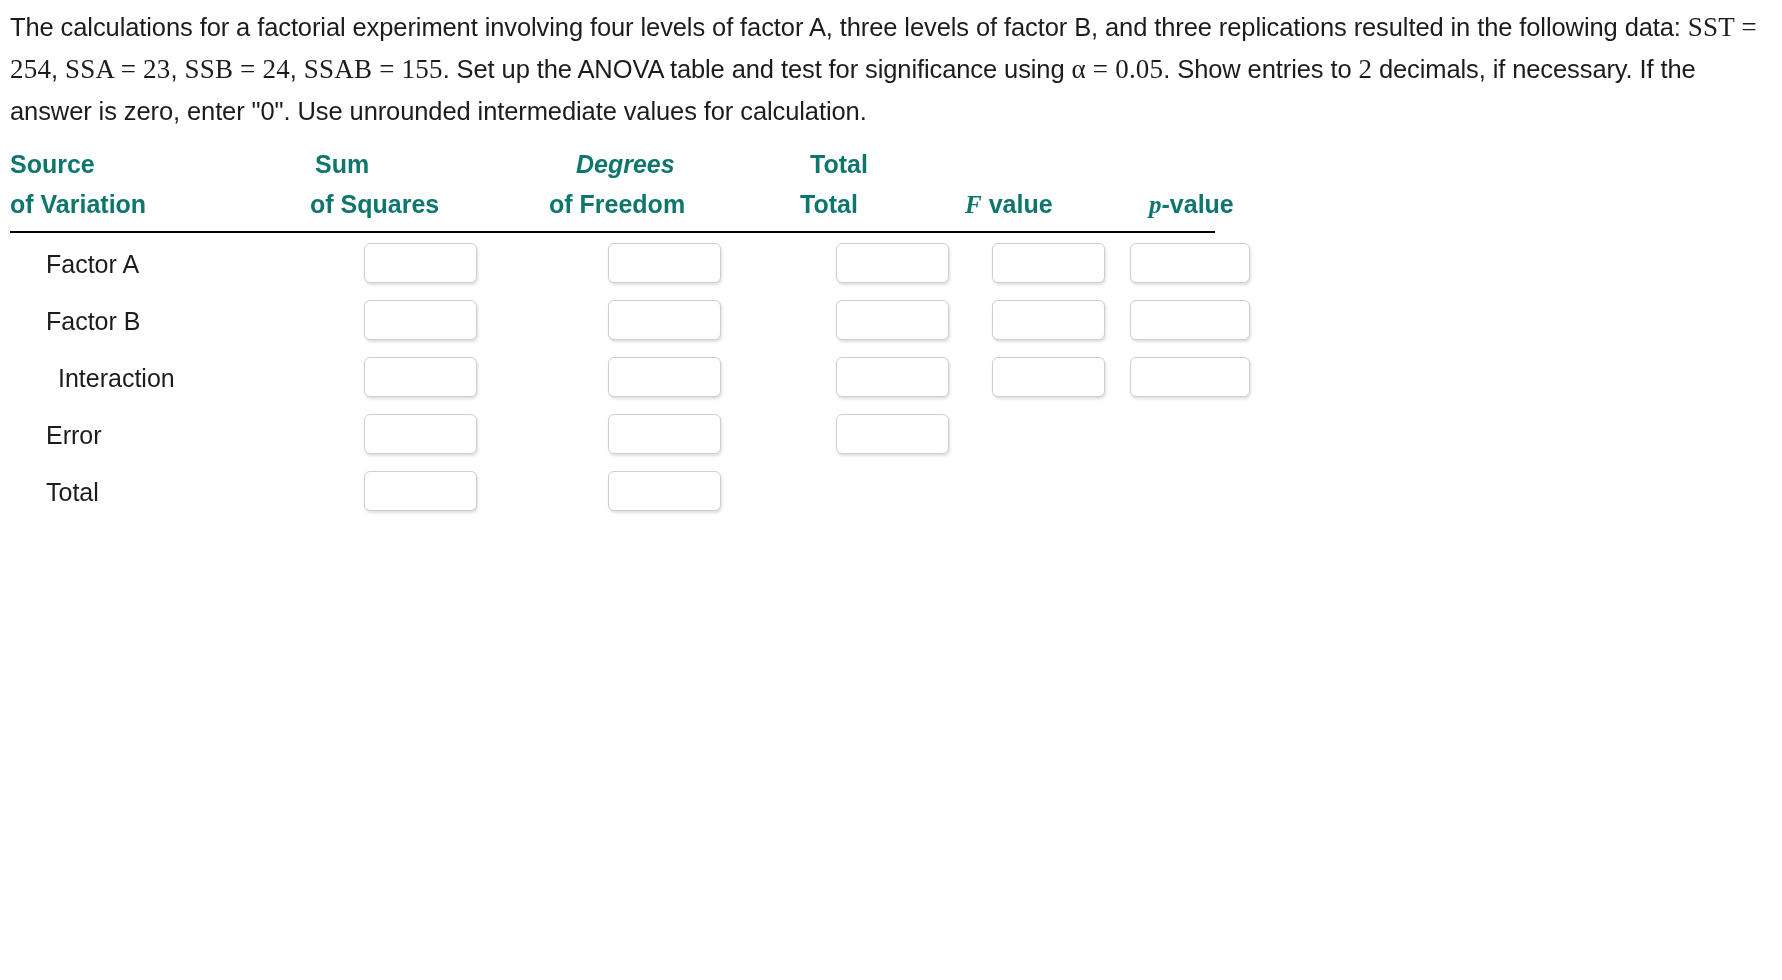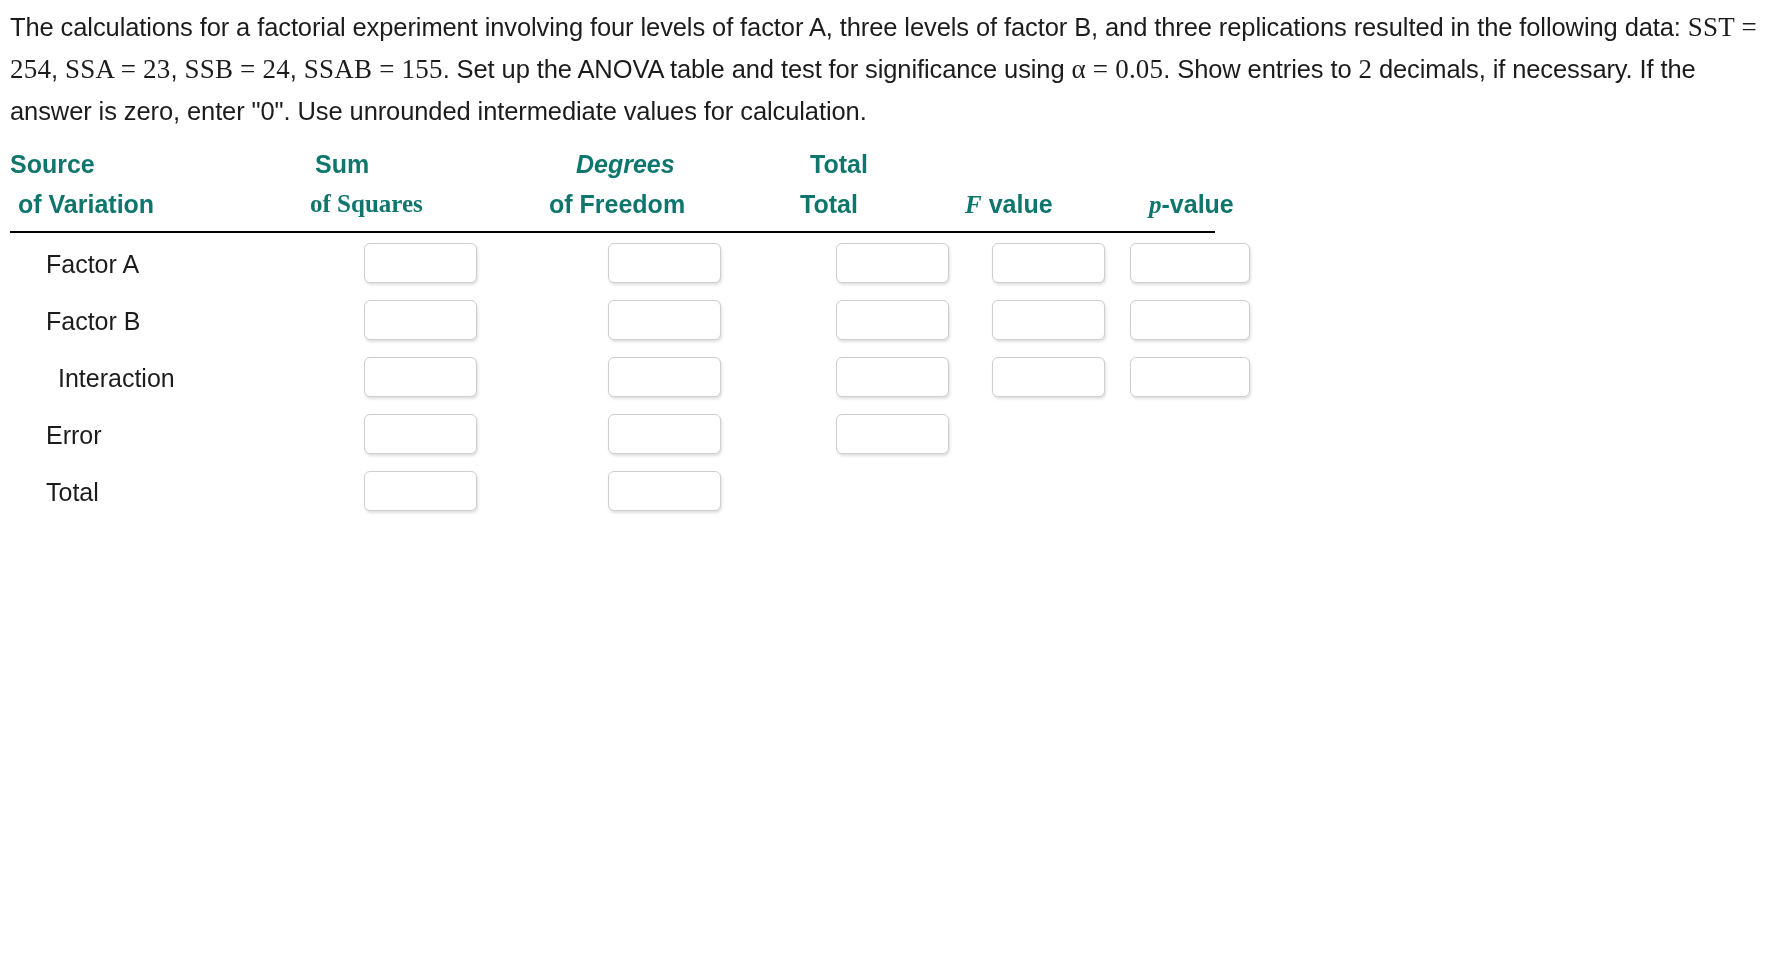--- a/index.html
+++ b/index.html
@@ -111,24 +111,24 @@
     <span class="mathserif">SSA = 23</span><span>,</span>
     <span class="mathserif">SSB = 24</span><span>,</span>
     <span class="mathserif">SSAB = 155</span><span>. Set up the ANOVA table and test for significance using </span><span class="mathserif">α = 0.05</span><span>. Show entries to </span><span class="mathnum">2</span>
     <span>decimals, if necessary. If the answer is zero, enter "0". Use unrounded intermediate values for calculation.</span>
   </div>
 
   <div class="anova">
 
     <div class="anova-head">
       <div class="hcell hline1" style="left:0px;">Source</div>
-      <div class="hcell hline2" style="left:8px;">of Variation</div>
+      <div class="hcell hline2" style="left:0px;">of Variation</div>
 
       <div class="hcell hline1" style="left:305px;">Sum</div>
-      <div class="hcell hline2" style="left:300px;font-family:Liberation Serif, serif;">of Squares</div>
+      <div class="hcell hline2" style="left:300px;">of Squares</div>
 
       <div class="hcell hline1" style="left:566px;font-style:italic;">Degrees</div>
       <div class="hcell hline2" style="left:539px;">of Freedom</div>
 
       <div class="hcell hline1" style="left:800px;">Total</div>
       <div class="hcell hline2" style="left:790px;">Total</div>
 
       <div class="hcell hline2" style="left:955px;"><span style="font-style:italic;font-family:'Liberation Serif',serif;">F</span><span> value</span></div>
 
       <div class="hcell hline2" style="left:1139px;"><span style="font-style:italic;font-family:'Liberation Serif',serif;">p</span><span>-value</span></div>

